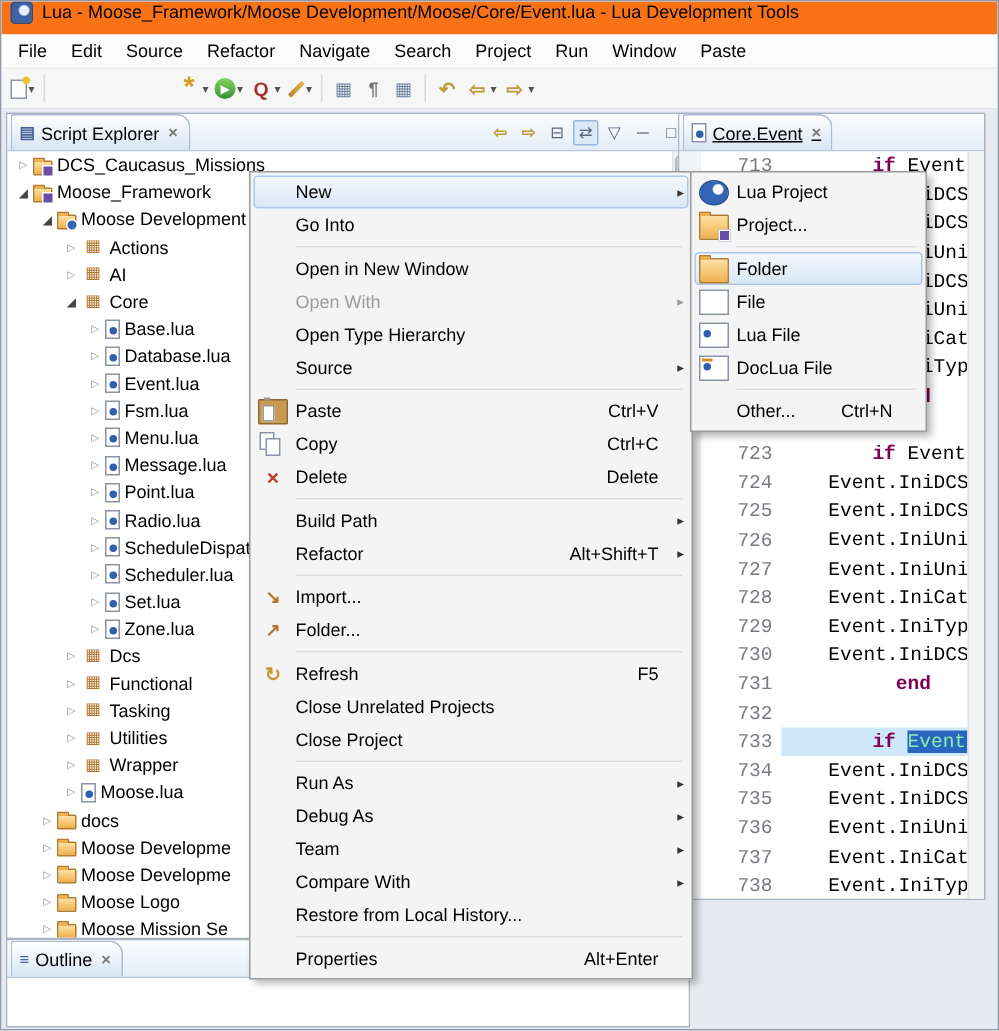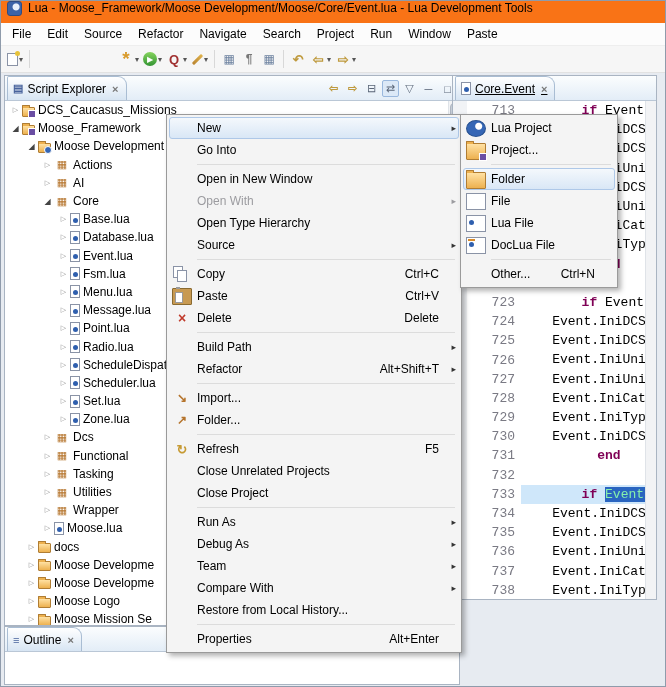--- a/index.html
+++ b/index.html
@@ -545,32 +545,32 @@
         <span class="marrow"></span>
       </div>
       <div class="mitem">
         <span class="micon"></span>
         <span class="mlabel">Source</span>
         <span class="mshortcut"></span>
         <span class="marrow">▸</span>
       </div>
       <div class="msep"></div>
       <div class="mitem">
+        <span class="micon i-paste"></span>
+        <span class="mlabel">Paste</span>
+        <span class="mshortcut">Ctrl+V</span>
+        <span class="marrow"></span>
+      </div>
+      <div class="mitem">
         <span class="micon i-copy"></span>
         <span class="mlabel">Copy</span>
         <span class="mshortcut">Ctrl+C</span>
         <span class="marrow"></span>
       </div>
       <div class="mitem">
-        <span class="micon i-paste"></span>
-        <span class="mlabel">Paste</span>
-        <span class="mshortcut">Ctrl+V</span>
-        <span class="marrow"></span>
-      </div>
-      <div class="mitem">
         <span class="micon i-delete">×</span>
         <span class="mlabel">Delete</span>
         <span class="mshortcut">Delete</span>
         <span class="marrow"></span>
       </div>
       <div class="msep"></div>
       <div class="mitem">
         <span class="micon"></span>
         <span class="mlabel">Build Path</span>
         <span class="mshortcut"></span>

